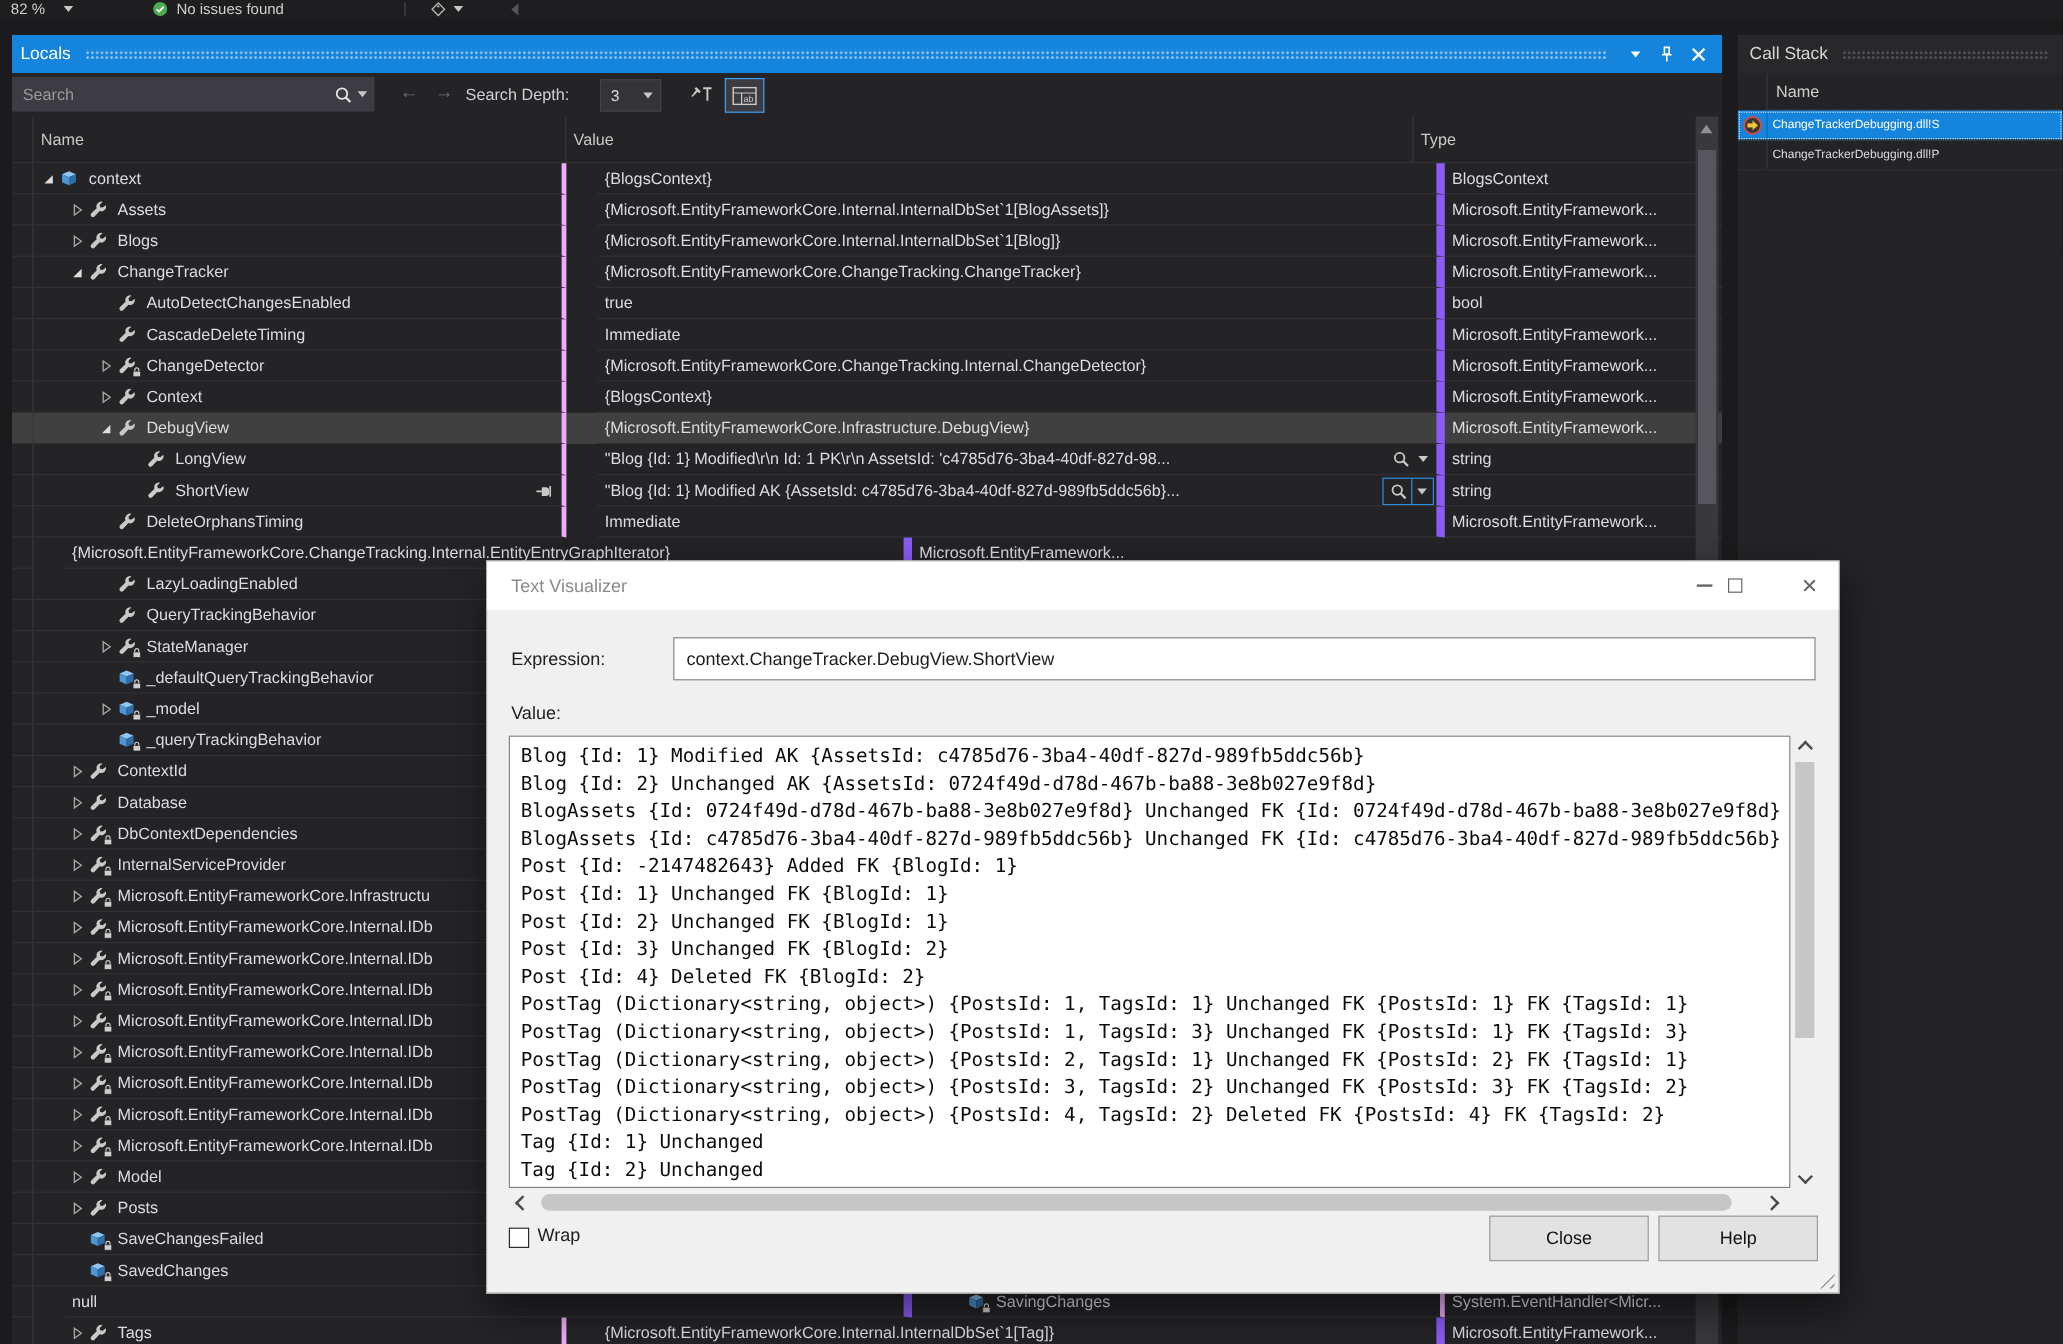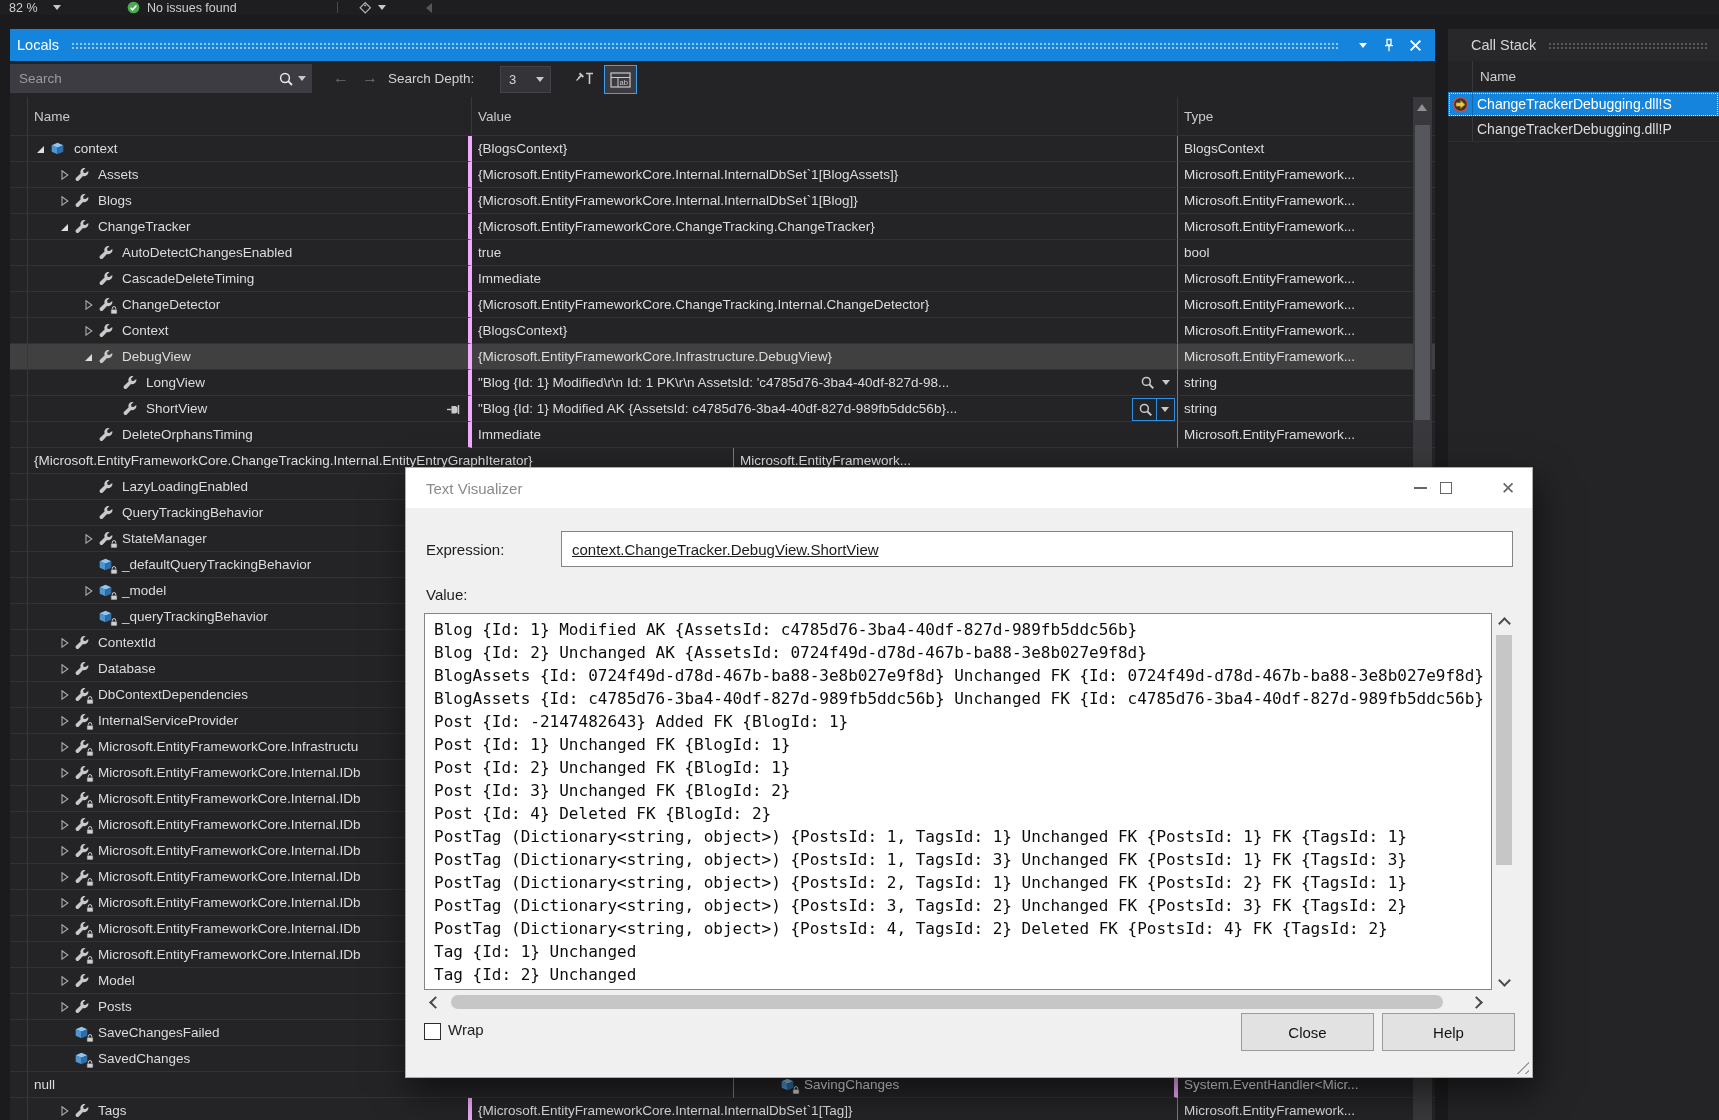--- a/index.html
+++ b/index.html
@@ -34,61 +34,61 @@
 
   .lheader{position:absolute;left:0;top:68px;right:0;height:39px;display:flex;color:#c9c9c9;font-size:13.5px;}
   .lheader .hc{display:flex;align-items:center;box-sizing:border-box;border-right:1px solid #38383c;border-bottom:1px solid #323236;}
   .hc span{margin-left:6px;}
   .rows{position:absolute;left:0;top:107px;right:0;bottom:0;}
   .trow{display:flex;height:26px;box-sizing:border-box;font-size:13.5px;color:#dcdce0;background:#242427;}
   .trow.sel{background:#404040;}
   .cell{box-sizing:border-box;height:26px;border-bottom:1px solid #323236;overflow:hidden;}
   .c-g{width:18px;border-right:1px solid #38383c;}
   .c-n{width:444px;border-right:4px solid #f0abfc;display:flex;align-items:center;position:relative;white-space:nowrap;}
-  .c-v{width:706px;border-right:1px solid #8b5cf6;display:flex;align-items:center;position:relative;white-space:nowrap;padding-left:6px;}
+  .c-v{width:706px;border-right:7px solid #8b5cf6;display:flex;align-items:center;position:relative;white-space:nowrap;padding-left:6px;margin-left:26px;}
   .c-t{flex:1;display:flex;align-items:center;white-space:nowrap;padding-left:6px;}
   .exp{width:20px;display:inline-flex;justify-content:center;align-items:center;flex:none;}
   .ricon{width:23px;display:inline-flex;align-items:center;flex:none;position:relative;height:26px;}
   .ricon .lock{position:absolute;right:3px;bottom:3px;}
   .rlabel{margin-left:1px;}
   .rowpin{position:absolute;right:6px;top:7px;}
   .mag{position:absolute;right:2px;top:2px;height:21px;display:flex;align-items:center;background:#242427;padding:0 1px;}
   .mag .mg,.mag .dd{display:flex;align-items:center;justify-content:center;height:21px;}
   .mag .mg{width:22px;} .mag .dd{width:16px;}
   .mag.focus{border:1px solid #2f8fe0;}
   .mag.focus .dd{border-left:1px solid #2f8fe0;}
   .lvsb{position:absolute;width:19px;top:68px;bottom:0;background:#39393d;}
   .lvsb .up{position:absolute;left:4px;top:7px;width:0;height:0;border-left:5.5px solid transparent;border-right:5.5px solid transparent;border-bottom:7px solid #8f8f94;}
   .lvsb .thumb{position:absolute;left:2px;width:15px;background:#56565d;}
 
   
   .callstack{position:absolute;left:1448px;top:29px;right:0;bottom:0;background:#242427;overflow:hidden;}
   .cstitle{position:absolute;left:0;top:0;right:0;height:32px;display:flex;align-items:center;color:#d6d6d6;font-size:14.5px;background:#28282b;}
-  .cstitle .t{margin-left:23px;}
+  .cstitle .t{margin-left:10px;}
   .csheader{position:absolute;left:0;top:32px;right:0;height:31px;display:flex;color:#cfcfcf;font-size:13.5px;}
   .csheader .g{width:25px;box-sizing:border-box;border-right:1px solid #38383c;}
   .csheader .n{flex:1;display:flex;align-items:center;padding-left:7px;border-bottom:1px solid #323236;box-sizing:border-box;}
   .csrows{position:absolute;left:0;top:63px;right:0;}
-  .csrow{display:flex;height:25px;box-sizing:border-box;border-bottom:1px solid #2e2e32;font-size:14px;color:#dcdce0;align-items:center;}
+  .csrow{display:flex;height:25px;box-sizing:border-box;border-bottom:1px solid #2e2e32;font-size:10px;color:#dcdce0;align-items:center;}
   .csrow .g{width:25px;flex:none;display:flex;align-items:center;justify-content:center;align-self:stretch;border-right:1px solid #38383c;box-sizing:border-box;}
   .csrow .lbl{padding-left:4px;white-space:nowrap;overflow:hidden;}
   .csrow.current{background:#1584dc;color:#fff;outline:1px dotted #cfe6fa;outline-offset:-2px;}
   .csrow.current .g{border-right-color:#0f6ab2;}
 
   
   .dlg{position:absolute;left:405px;top:467px;width:1128px;height:611px;background:#f0f0f0;border:1px solid #adadad;
        box-sizing:border-box;box-shadow:4px 14px 34px rgba(0,0,0,.55);z-index:40;font-size:15px;color:#1d1d1d;}
   .dlg-title{position:absolute;left:0;top:0;right:0;height:40px;background:#fff;display:flex;align-items:center;}
   .dlg-title .t{margin-left:20px;color:#8a8a8a;font-size:15px;}
   .winbtn{position:absolute;top:0;height:40px;display:flex;align-items:center;justify-content:center;color:#666;}
   .minbar{width:13px;height:2px;background:#666;}
   .maxbox{width:12px;height:12px;border:1.5px solid #666;box-sizing:border-box;}
   .dlg-label{position:absolute;font-size:15px;color:#1d1d1d;}
   .expr{position:absolute;left:155px;top:63px;width:952px;height:36px;background:#fff;border:1px solid #848484;box-sizing:border-box;
-        display:flex;align-items:center;padding-left:10px;font-size:15px;text-decoration:underline;}
+        display:flex;align-items:center;padding-left:10px;font-size:15px;}
   .ta{position:absolute;left:18px;top:145px;width:1068px;height:377px;background:#fff;border:1px solid #848484;box-sizing:border-box;overflow:hidden;}
   .ta pre{margin:0;padding:4px 0 0 9px;font-family:"DejaVu Sans Mono","Liberation Mono",monospace;font-size:16px;line-height:23px;color:#0c0c0c;white-space:pre;}
   .dvsb{position:absolute;left:1088px;top:145px;width:20px;height:377px;background:#f0f0f0;}
   .dvsb .thumb{position:absolute;left:2px;top:22px;width:16px;height:230px;background:#c6c6c6;}
   .dhsb{position:absolute;left:18px;top:525px;width:1068px;height:18px;background:#f0f0f0;display:flex;align-items:center;}
   .dhsb .thumb{position:absolute;left:27px;top:2px;width:992px;height:14px;background:#c6c6c6;border-radius:7px;}
   .chev{display:inline-block;width:7px;height:7px;border-left:2px solid #4a4a4a;border-bottom:2px solid #4a4a4a;}
   .chev.up{transform:rotate(135deg);} .chev.down{transform:rotate(-45deg);}
   .chev.left{transform:rotate(45deg);} .chev.right{transform:rotate(-135deg);}
   .wrapbox{position:absolute;left:18px;top:555px;width:17px;height:17px;background:#fff;border:1.5px solid #2c2c2c;box-sizing:border-box;}

